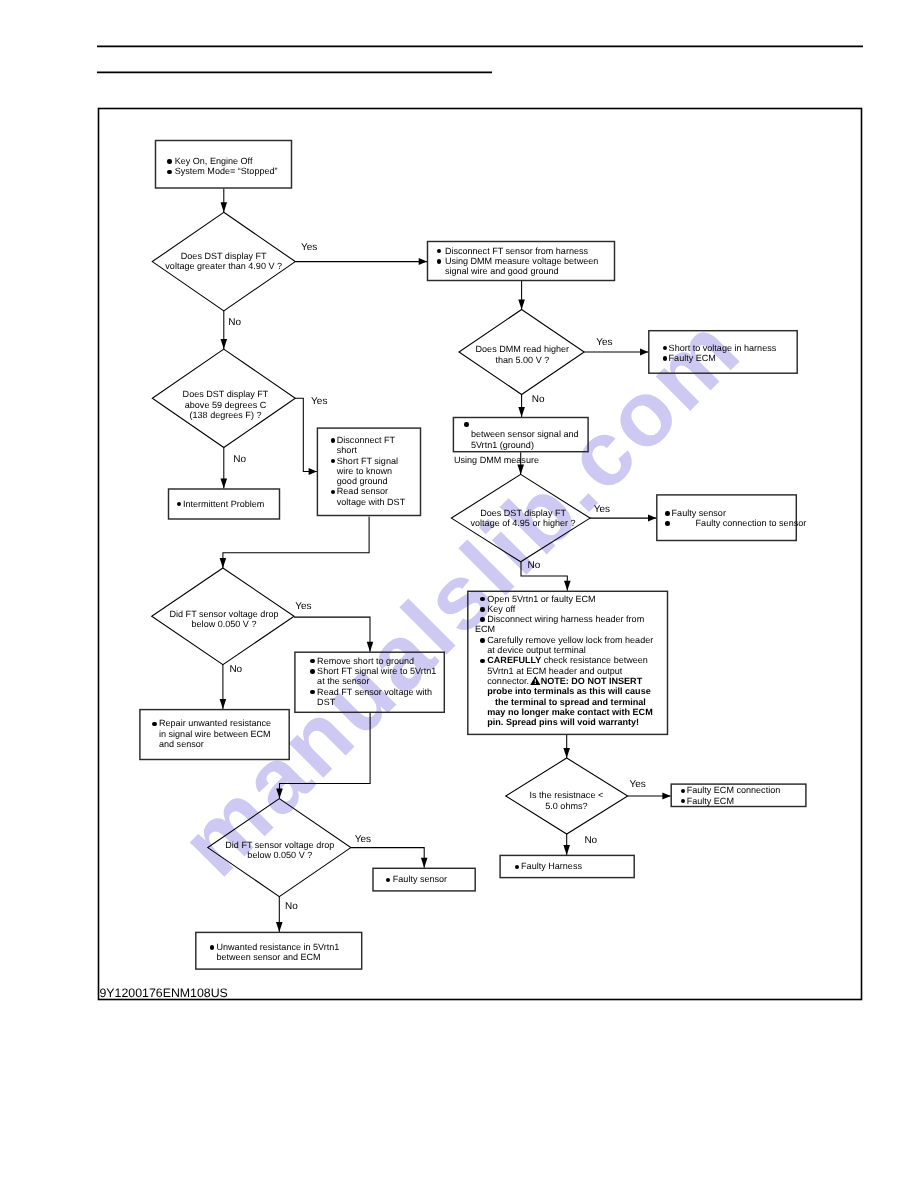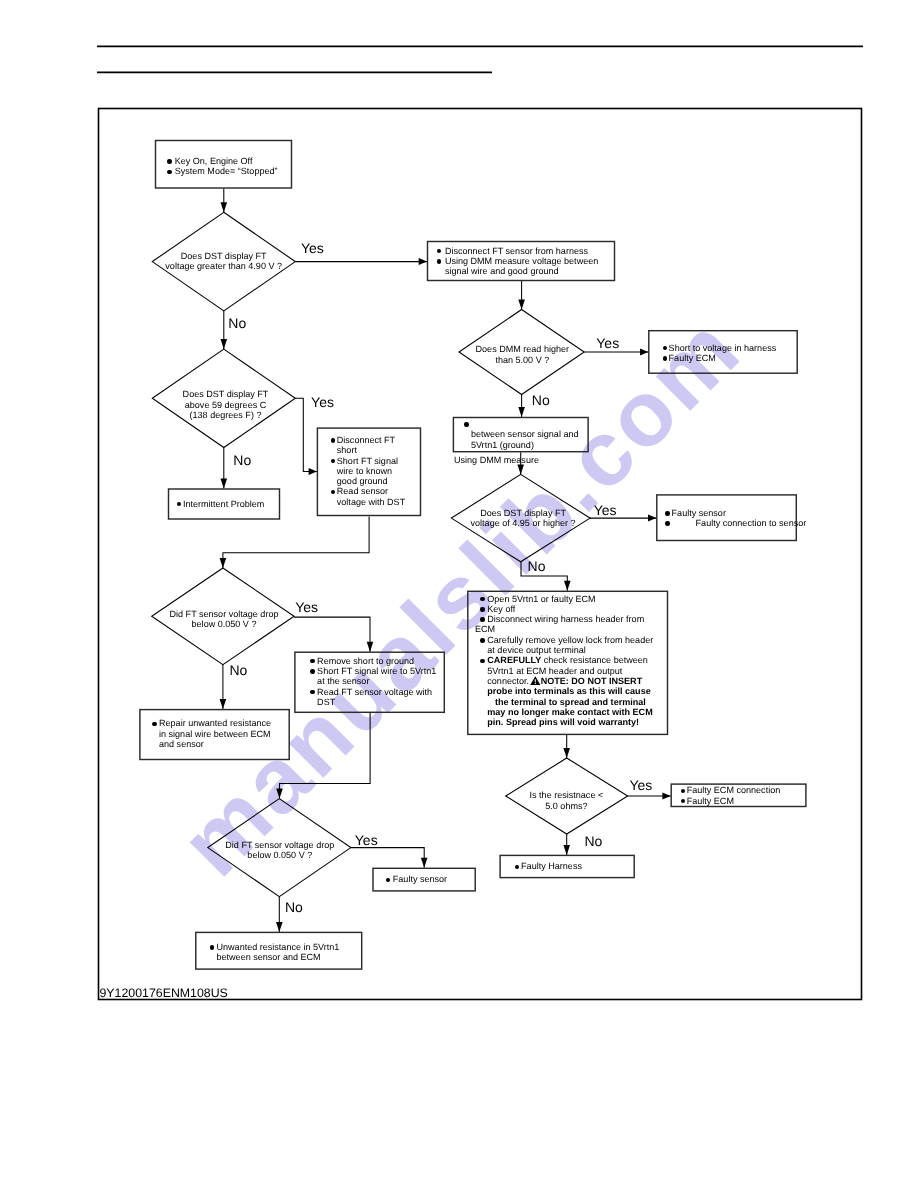--- a/index.html
+++ b/index.html
@@ -5,21 +5,21 @@
   html,body{margin:0;padding:0;background:#fff;}
   body{width:918px;height:1188px;overflow:hidden;
        font-family:"Liberation Sans",sans-serif;color:#000;
        -webkit-font-smoothing:antialiased;text-rendering:geometricPrecision;}
   #page{position:relative;width:918px;height:1188px;background:#fff;overflow:hidden;}
   #wm{position:absolute;left:0;top:0;width:918px;height:1188px;pointer-events:none;}
   #chart{position:absolute;left:0;top:0;}
   #overlay{position:absolute;left:0;top:0;width:918px;height:1188px;transform:translateZ(0);}
   .tline{position:absolute;white-space:pre;font-size:9.05px;line-height:10.3px;}
   .bul{position:absolute;border-radius:50%;background:#000;width:4.4px;height:4.4px;}
-  .lbl{position:absolute;font-size:14px;line-height:10.3px;white-space:pre;}
+  .lbl{position:absolute;font-size:10px;line-height:10.3px;white-space:pre;}
   .dline{position:absolute;font-size:9.05px;line-height:10.3px;white-space:pre;text-align:center;transform:translateX(-50%);}
   .bld{font-weight:bold;}
   #footer{position:absolute;font-size:12.35px;left:99.5px;top:985.8px;white-space:pre;transform:translateZ(0);}
   .warn{display:inline-block;width:10.6px;height:9.4px;vertical-align:-1.4px;position:relative;}
 </style>
 </head>
 <body>
 
 <div id="page">
   <svg id="wm" width="918" height="1188" viewBox="0 0 918 1188" aria-hidden="true">

